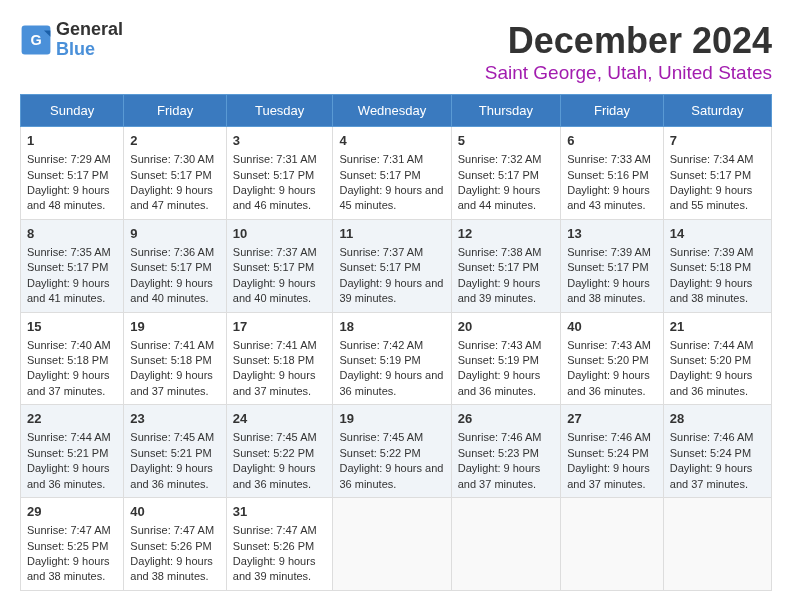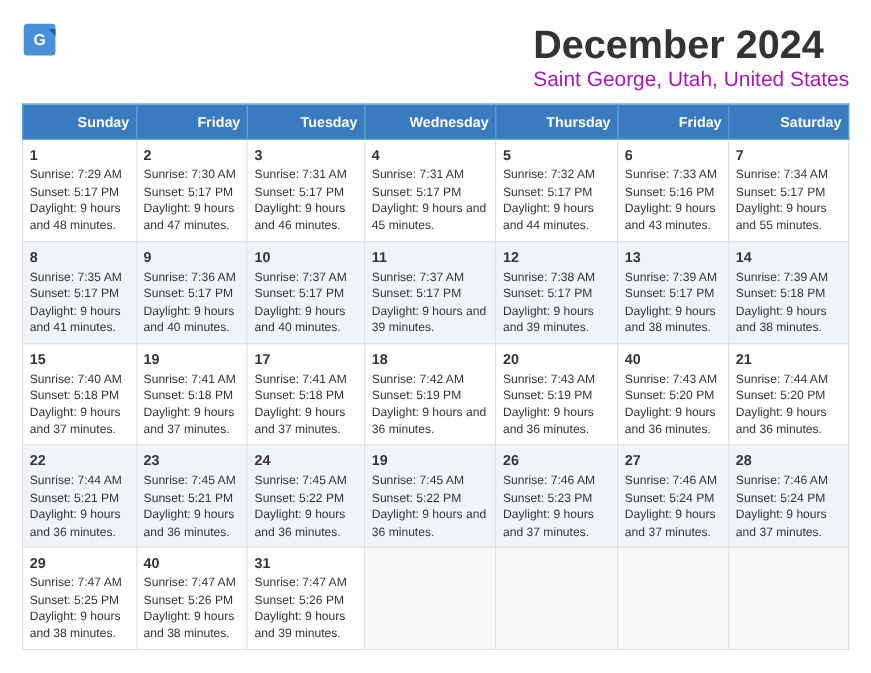--- a/index.html
+++ b/index.html
@@ -28,20 +28,21 @@
       line-height: 1.1;
     }
     .logo-text span {
       color: #4a90d9;
     }
     .logo-icon {
       width: 32px;
       height: 32px;
     }
     .title-area {
+      text-align: right;
     }
     .main-title {
       font-size: 36px;
       font-weight: bold;
       color: #333;
     }
     .subtitle {
       font-size: 19px;
       color: #a21caf;
     }
@@ -49,23 +50,23 @@
       width: 100%;
       border-collapse: collapse;
       font-size: 11px;
     }
     thead tr {
       background-color: #3a7abf;
       color: #fff;
     }
     thead th {
       padding: 8px 6px;
-      text-align: right;
+      text-align: center;
       font-size: 13px;
-      font-weight: bold;
+      font-weight: normal;
       border: 1px solid #5a9ad4;
     }
     tbody tr {
       border-bottom: 1px solid #ccc;
     }
     tbody tr:nth-child(even) {
       background: #f0f4f8;
     }
     tbody tr:nth-child(odd) {
       background: #fff;
@@ -94,20 +95,24 @@
 </head>
 <body>
 
 <div class="header-area">
   <div class="logo">
     <svg class="logo-icon" viewBox="0 0 40 40">
       <rect x="2" y="2" width="36" height="36" rx="4" fill="#4a90d9"></rect>
       <text x="20" y="26" text-anchor="middle" fill="white" font-size="18" font-weight="bold" font-family="Arial">G</text>
       <polygon points="30,8 38,8 38,16" fill="#1a5fa8"></polygon>
     </svg>
+    <div class="logo-text">
+      <div>General</div>
+      <div><span>Blue</span></div>
+    </div>
   </div>
   <div class="title-area">
     <div class="main-title">December 2024</div>
     <div class="subtitle">Saint George, Utah, United States</div>
   </div>
 </div>
 
 <table>
   <thead>
     <tr>

